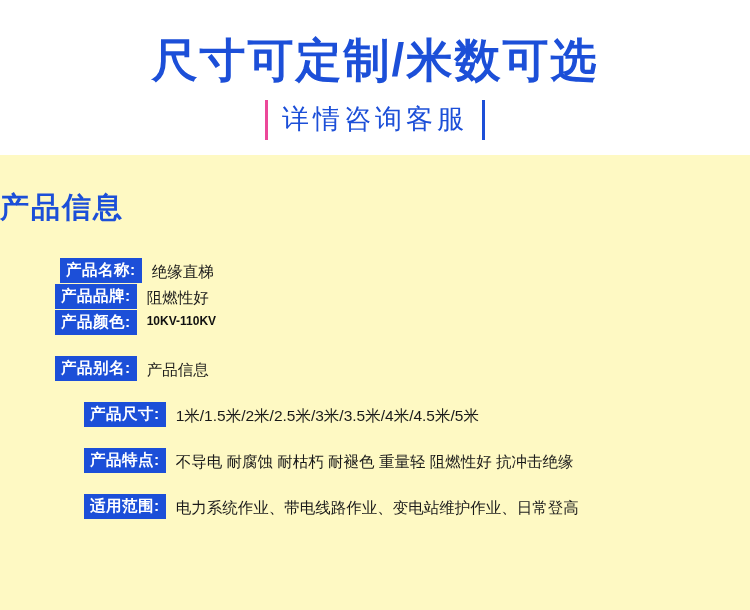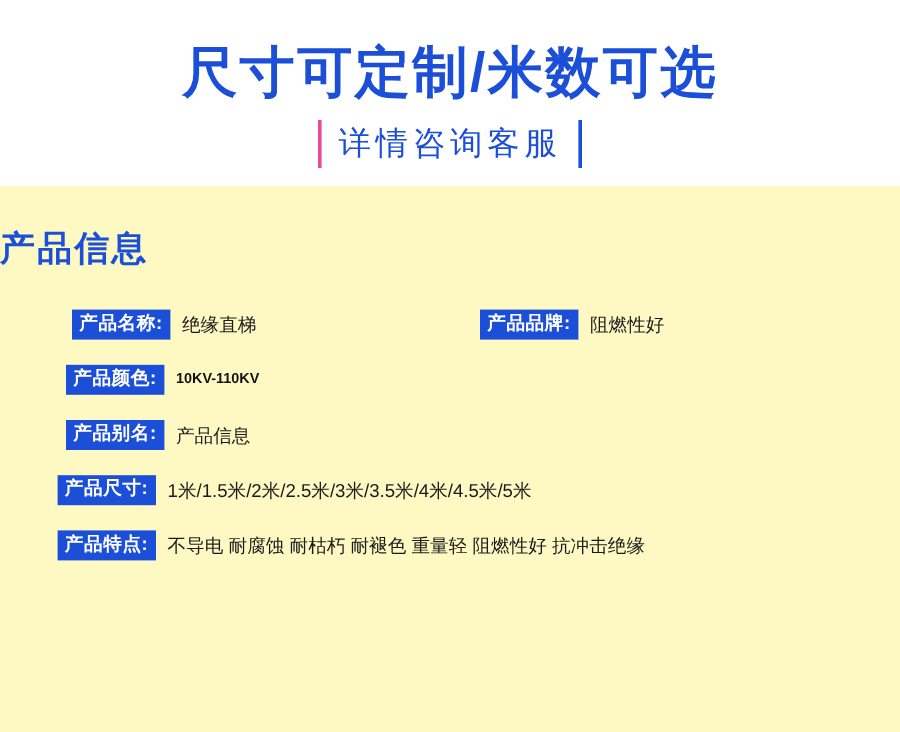--- a/index.html
+++ b/index.html
@@ -76,38 +76,39 @@
     position: absolute;
     left: 0;
     top: 258px;
     width: 750px;
   }
   .row {
     position: relative;
     display: flex;
     align-items: flex-start;
     min-height: 46px;
+    flex-direction: column;
   }
   .cell {
     display: flex;
     align-items: flex-start;
   }
   .cell.left {
     width: 345px;
     padding-left: 60px;
     box-sizing: border-box;
   }
   .cell.right {
     flex: 1;
     padding-left: 55px;
     box-sizing: border-box;
   }
   .cell.full {
     width: 750px;
-    padding-left: 48px;
+    padding-left: 84px;
     box-sizing: border-box;
   }
   .lbl {
     flex: 0 0 auto;
     background: #1c4fd8;
     color: #ffffff;
     font-size: 15.5px;
     font-weight: bold;
     letter-spacing: 0.5px;
     padding: 4px 6px 5px 6px;
@@ -180,15 +181,21 @@
       </div>
     </div>
 
     <div class="row">
       <div class="cell full">
         <span class="lbl">产品特点:</span>
         <span class="val">不导电 耐腐蚀 耐枯朽 耐褪色 重量轻 阻燃性好 抗冲击绝缘</span>
       </div>
     </div>
 
+    <div class="row">
+      <div class="cell full">
+        <span class="lbl">适用范围:</span>
+        <span class="val wrap">电力系统作业、带电线路作业、变电站维护作业、日常登高</span>
+      </div>
+    </div>
 
   </div>
 </div>
 
 </body></html>

